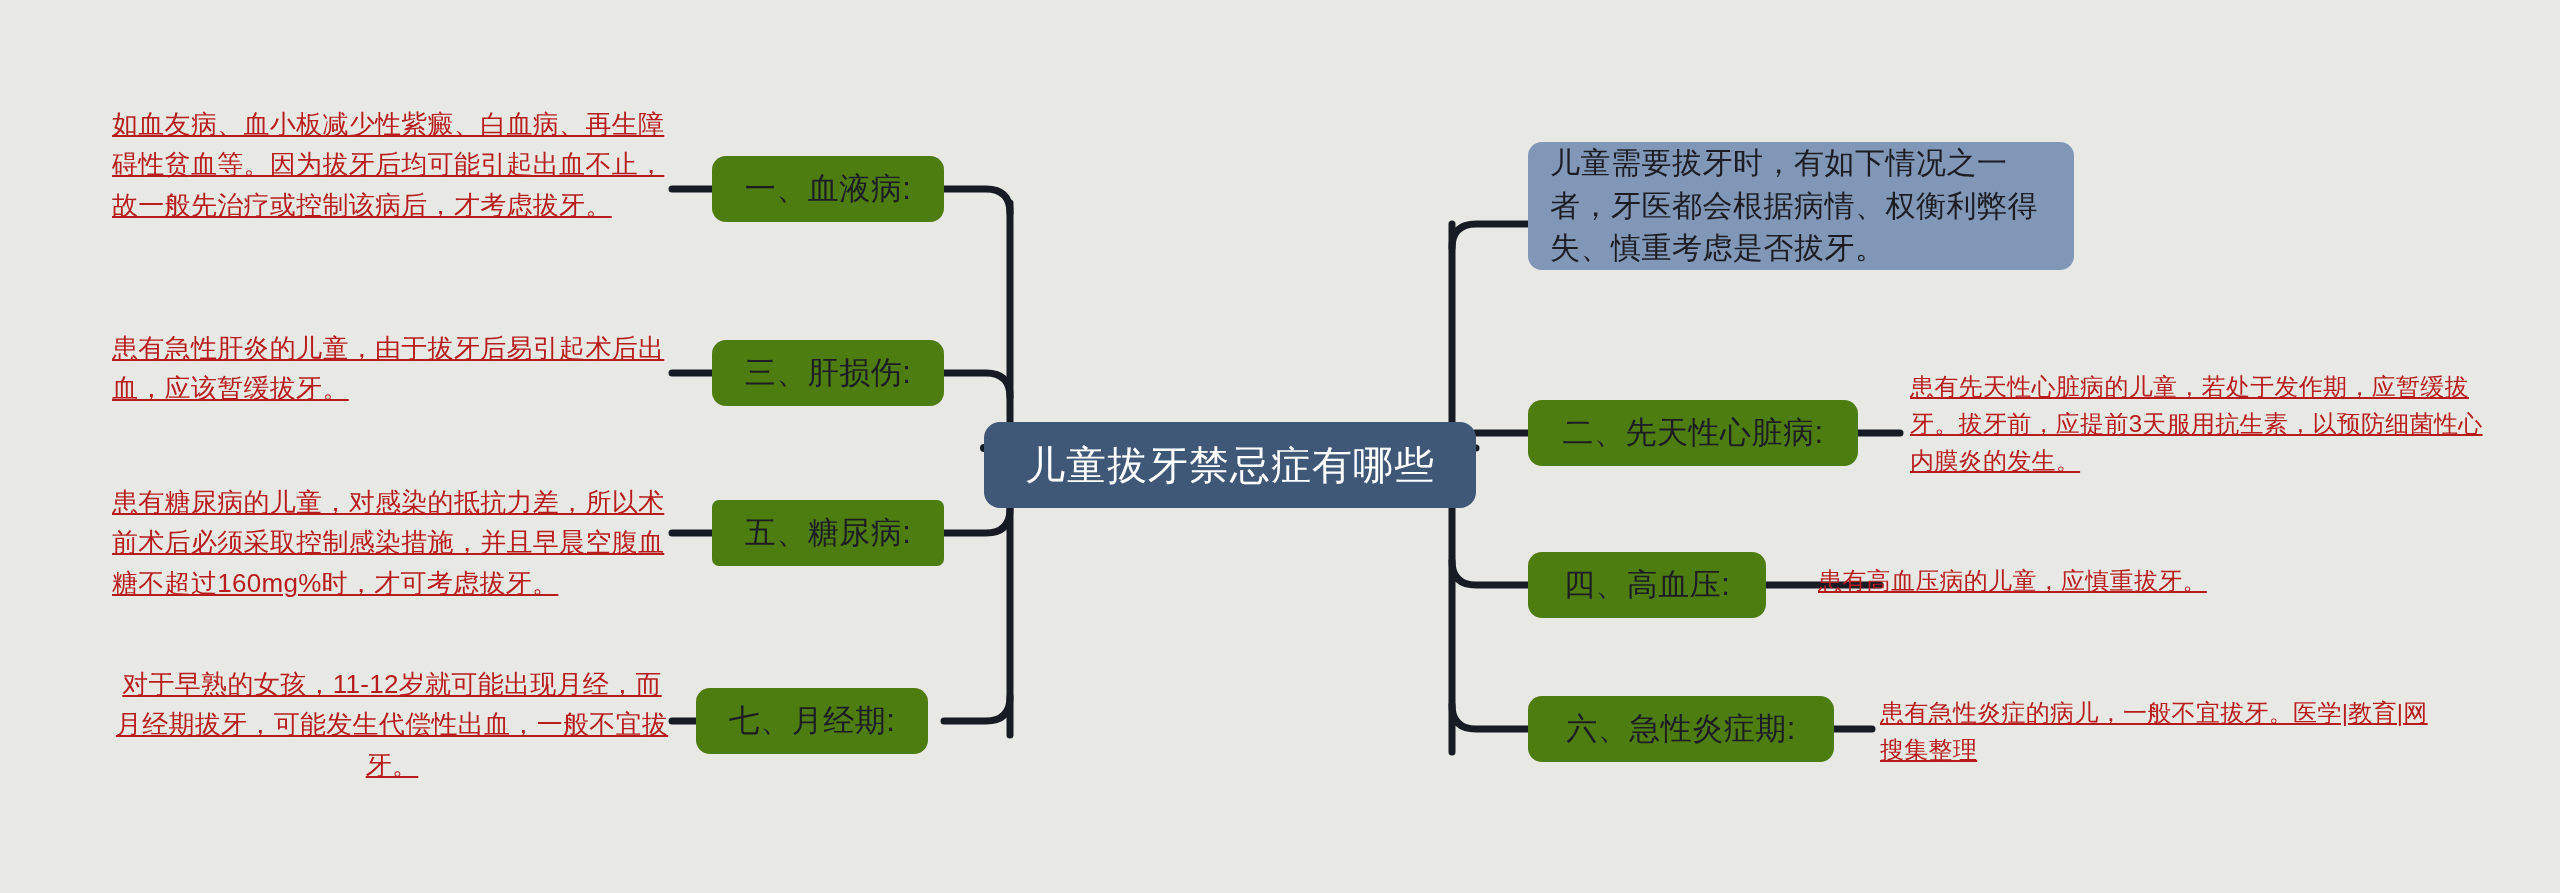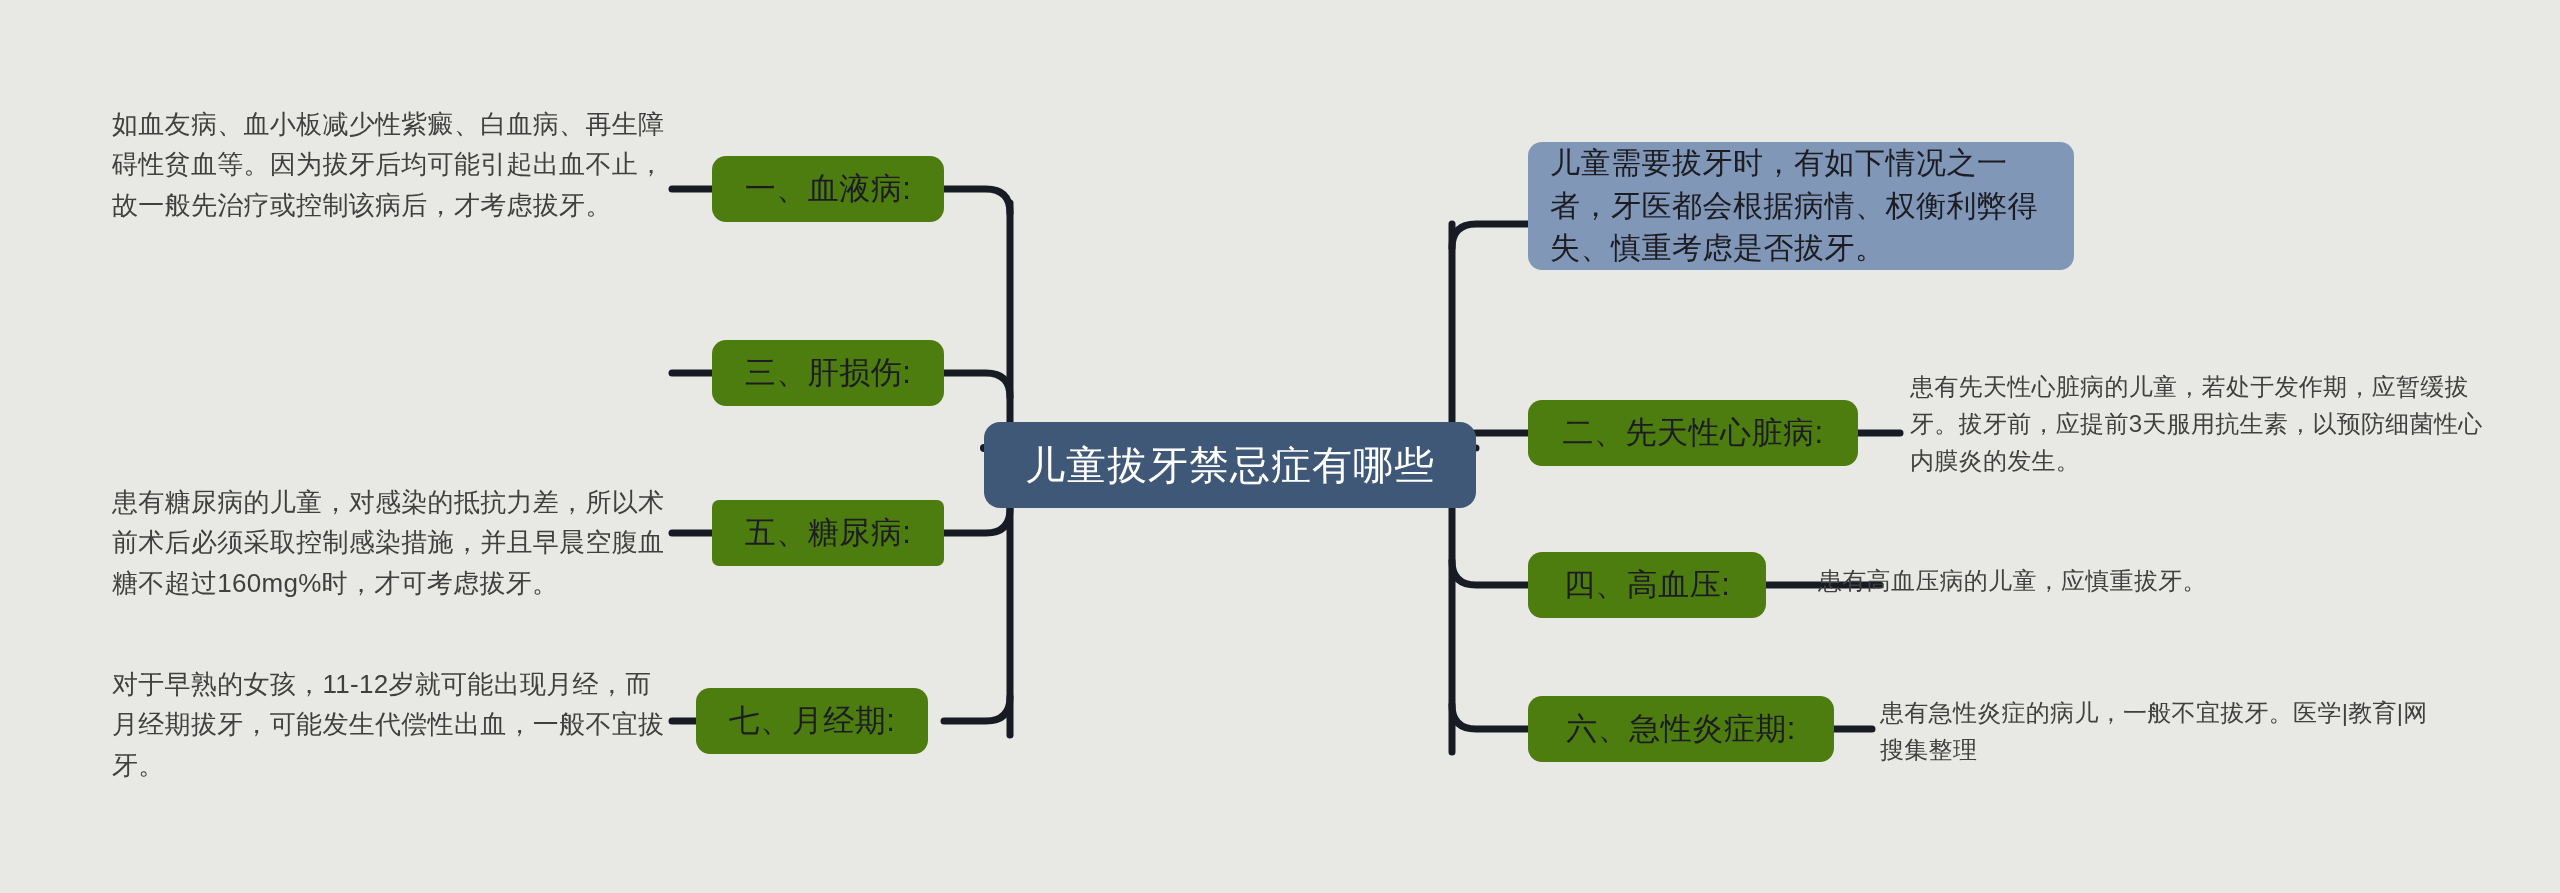--- a/index.html
+++ b/index.html
@@ -60,39 +60,40 @@
     justify-content: flex-start;
     text-align: left;
     padding: 14px 22px;
     line-height: 1.42;
   }
 
   
   .note {
     position: absolute;
     box-sizing: border-box;
-    color: #404040;
+    color: #b91c1c;
     line-height: 1.55;
     letter-spacing: 0.3px;
     z-index: 2;
+    text-decoration: underline;
   }
   .note.left {
     text-align: left;
     font-size: 26px;
   }
   .note.right {
     text-align: left;
     font-size: 24px;
   }
 
   
   #note-blood      { left: 112px;  top: 104px; width: 560px; }
   #note-liver      { left: 112px;  top: 328px; width: 560px; }
   #note-diabetes   { left: 112px;  top: 482px; width: 560px; }
-  #note-menstrual  { left: 112px;  top: 664px; width: 560px; }
+  #note-menstrual  { left: 112px;  top: 664px; width: 560px; text-align: center; }
 
   #note-heart      { left: 1910px; top: 368px; width: 580px; }
   #note-hyper      { left: 1818px; top: 562px; width: 640px; }
   #note-inflam     { left: 1880px; top: 694px; width: 560px; }
 
   #node-blood      { left: 712px;  top: 156px; width: 232px; height: 66px; }
   #node-liver      { left: 712px;  top: 340px; width: 232px; height: 66px; }
   #node-diabetes   { left: 712px;  top: 500px; width: 232px; height: 66px; border-radius: 7px; }
   #node-menstrual  { left: 696px;  top: 688px; width: 232px; height: 66px; }
 
@@ -142,20 +143,21 @@
       <path d="M672 721 L712 721"></path>
 
       <path d="M1858 433 L1900 433"></path>
       <path d="M1766 585 L1880 585"></path>
       <path d="M1834 729 L1872 729"></path>
     </g>
   </svg>
 
   <div class="note left" id="note-blood">如血友病、血小板减少性紫癜、白血病、再生障碍性贫血等。因为拔牙后均可能引起出血不止，故一般先治疗或控制该病后，才考虑拔牙。</div>
 
+  <div class="note left" id="note-liver">患有急性肝炎的儿童，由于拔牙后易引起术后出血，应该暂缓拔牙。</div>
 
   <div class="note left" id="note-diabetes">患有糖尿病的儿童，对感染的抵抗力差，所以术前术后必须采取控制感染措施，并且早晨空腹血糖不超过160mg%时，才可考虑拔牙。</div>
 
   <div class="note left" id="note-menstrual">对于早熟的女孩，11-12岁就可能出现月经，而月经期拔牙，可能发生代偿性出血，一般不宜拔牙。</div>
 
   <div class="node branch" id="node-blood">一、血液病:</div>
 
   <div class="node branch" id="node-liver">三、肝损伤:</div>
 
   <div class="node branch" id="node-diabetes">五、糖尿病:</div>

